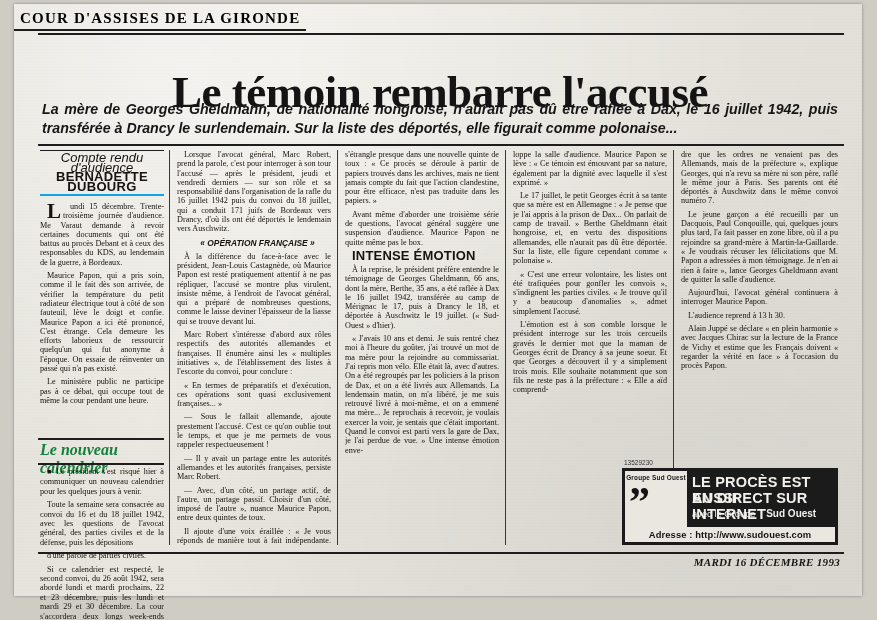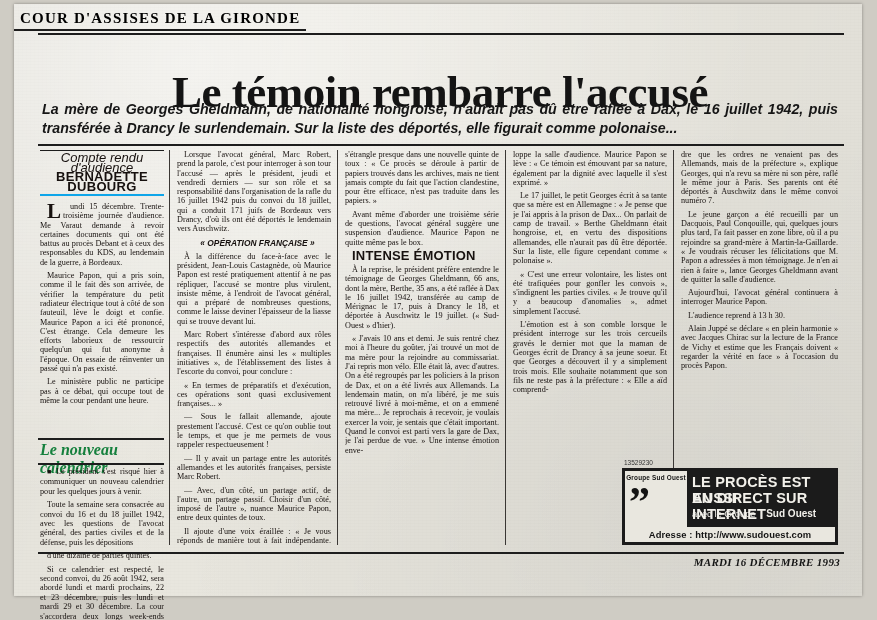--- a/index.html
+++ b/index.html
@@ -398,21 +398,21 @@
       <p>L'audience reprend à 13 h 30.</p>
       <p>Alain Juppé se déclare « en plein harmonie » avec Jacques Chirac sur la lecture de la France de Vichy et estime que les Français doivent « regarder la vérité en face » à l'occasion du procès Papon.</p>
     </div>
 
     <div id="rule-low"></div>
     <div id="sub-article-title">Le nouveau calendrier</div>
     <div id="rule-low2"></div>
     <div id="sub-article-body">
       <p class="nofirst"><span class="sq"></span><span>Le président s'est risqué hier à communiquer un nouveau calendrier pour les quelques jours à venir.</span></p>
       <p>Toute la semaine sera consacrée au convoi du 16 et du 18 juillet 1942, avec les questions de l'avocat général, des parties civiles et de la défense, puis les dépositions</p>
-      <p class="nofirst">d'une dizaine de parties quintes.</p>
+      <p class="nofirst">d'une parole de parties civiles.</p>
       <p>Si ce calendrier est respecté, le second convoi, du 26 août 1942, sera abordé lundi et mardi prochains, 22 et 23 décembre, puis les lundi et mardi 29 et 30 décembre. La cour s'accordera deux longs week-ends pour les fêtes.</p>
     </div>
 
     <div id="ad-code">13529230</div>
     <div id="ad">
       <div id="ad-logo">
         <div id="ad-logo-text">Groupe Sud Ouest</div>
         <div id="ad-quote">”</div>
       </div>
       <div id="ad-line1">LE PROCÈS EST AUSSI</div>

